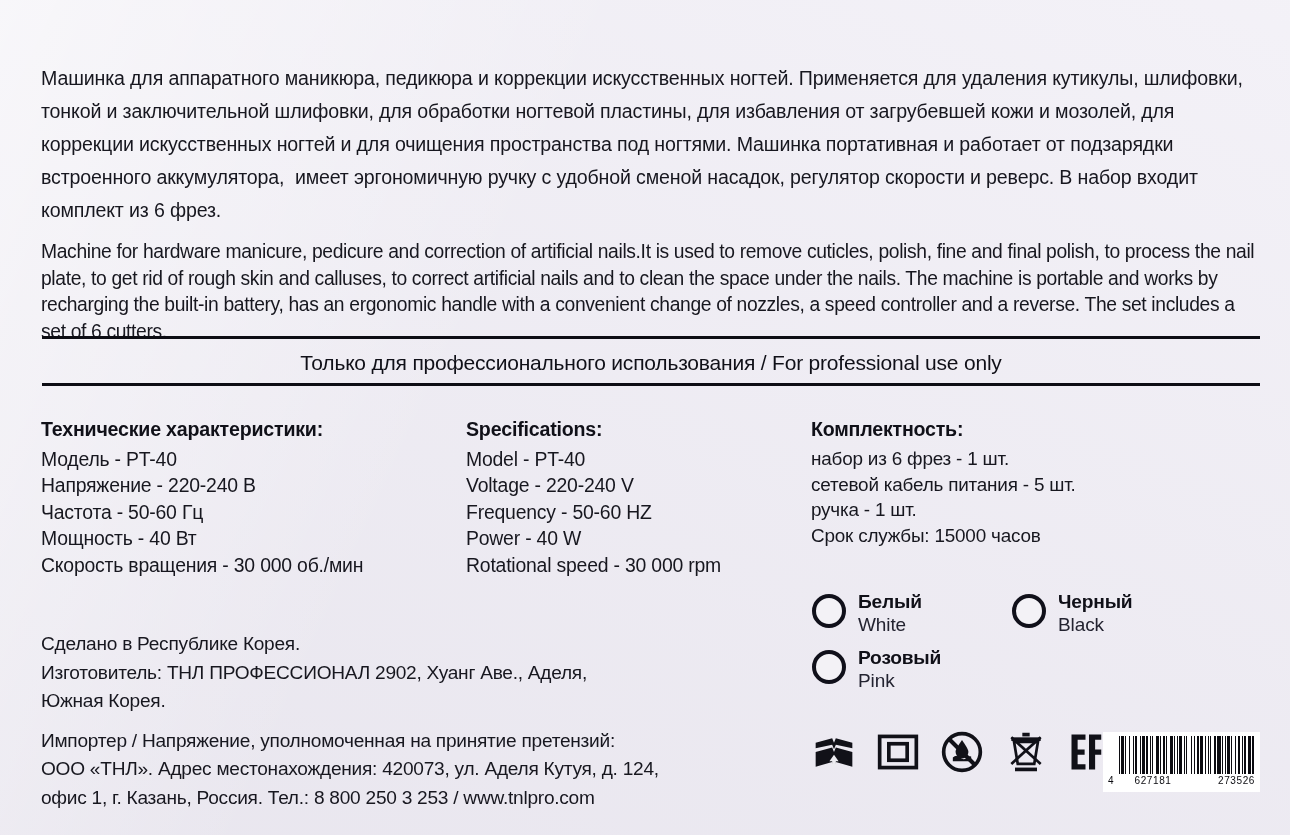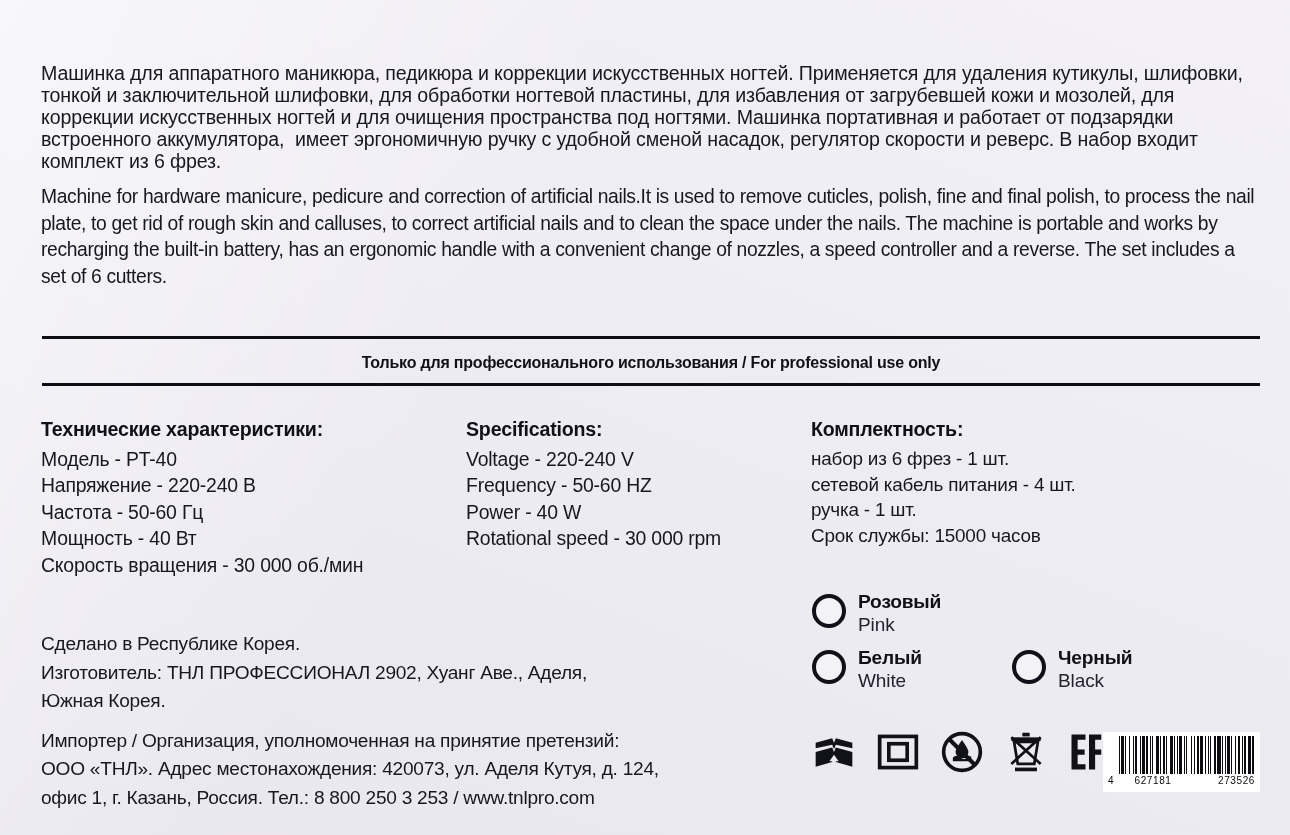--- a/index.html
+++ b/index.html
@@ -27,21 +27,21 @@
 
   
   .desc-block {
     position: absolute;
     left: 41px;
     top: 62px;
     width: 1215px;
   }
   .para {
     font-size: 19.4px;
-    line-height: 22px;
+    line-height: 33px;
     letter-spacing: -0.15px;
     color: #17171f;
     margin: 0;
     text-align: left;
     white-space: pre-wrap;
   }
   .para.ru { font-size: 19.6px; }
   .para.en {
     margin-top: 12px;
     font-size: 19.3px;
@@ -63,22 +63,22 @@
     position: absolute;
     left: 42px;
     top: 345px;
     width: 1218px;
     height: 36px;
     display: flex;
     align-items: center;
     justify-content: center;
   }
   .banner-text {
-    font-size: 16px;
-    font-weight: bold;
+    font-size: 21px;
+    font-weight: normal;
     letter-spacing: -0.2px;
     color: #101018;
   }
 
   
   .cols {
     position: absolute;
     left: 41px;
     top: 418px;
     width: 1220px;
@@ -231,74 +231,75 @@
       <div class="col-title">Технические характеристики:</div>
       <div class="spec-line">Модель - PT-40</div>
       <div class="spec-line">Напряжение - 220-240 В</div>
       <div class="spec-line">Частота - 50-60 Гц</div>
       <div class="spec-line">Мощность - 40 Вт</div>
       <div class="spec-line">Скорость вращения - 30 000 об./мин</div>
     </div>
 
     <div class="col-en-spec">
       <div class="col-title">Specifications:</div>
+      <div class="spec-line">Model - PT-40</div>
       <div class="spec-line">Voltage - 220-240 V</div>
       <div class="spec-line">Frequency - 50-60 HZ</div>
       <div class="spec-line">Power - 40 W</div>
       <div class="spec-line">Rotational speed - 30 000 rpm</div>
     </div>
 
     <div class="col-kit">
       <div class="col-title">Комплектность:</div>
       <div class="spec-line">набор из 6 фрез - 1 шт.</div>
-      <div class="spec-line">сетевой кабель питания - 4 шт.</div>
+      <div class="spec-line">сетевой кабель питания - 5 шт.</div>
       <div class="spec-line">ручка - 1 шт.</div>
       <div class="spec-line">Срок службы:  15000 часов</div>
     </div>
 
   </div>
 
   <div class="colors">
+    <div class="color-row">
+
+      <div class="color-opt first">
+        <span class="swatch"></span>
+        <span class="color-names">
+          <span class="color-ru">Белый</span>
+          <span class="color-en">White</span>
+        </span>
+      </div>
+
+      <div class="color-opt">
+        <span class="swatch"></span>
+        <span class="color-names">
+          <span class="color-ru">Черный</span>
+          <span class="color-en">Black</span>
+        </span>
+      </div>
+
+    </div>
+
     <div class="color-row">
       <div class="color-opt first">
         <span class="swatch"></span>
         <span class="color-names">
           <span class="color-ru">Розовый</span>
           <span class="color-en">Pink</span>
         </span>
       </div>
     </div>
-
-    <div class="color-row">
-
-      <div class="color-opt first">
-        <span class="swatch"></span>
-        <span class="color-names">
-          <span class="color-ru">Белый</span>
-          <span class="color-en">White</span>
-        </span>
-      </div>
-
-      <div class="color-opt">
-        <span class="swatch"></span>
-        <span class="color-names">
-          <span class="color-ru">Черный</span>
-          <span class="color-en">Black</span>
-        </span>
-      </div>
-
-    </div>
   </div>
 
   <div class="maker">
     <div class="maker-line">Сделано в Республике  Корея.</div>
     <div class="maker-line">Изготовитель: ТНЛ ПРОФЕССИОНАЛ  2902, Хуанг Аве., Аделя,</div>
     <div class="maker-line">Южная Корея.</div>
     <div class="maker-gap"></div>
-    <div class="maker-line">Импортер / Организация, уполномоченная на принятие претензий:</div>
+    <div class="maker-line">Импортер / Напряжение, уполномоченная на принятие претензий:</div>
     <div class="maker-line">ООО «ТНЛ». Адрес местонахождения:  420073, ул. Аделя Кутуя, д. 124,</div>
     <div class="maker-line">офис 1, г. Казань, Россия. Тел.: 8 800 250 3 253 / www.tnlpro.com</div>
   </div>
 
   <div class="picto-row">
 
     <svg class="picto" viewBox="0 0 48 48">
       <path d="M4 14 L22 9 L24 14 L26 9 L44 14 L44 20 L26 16 L24 21 L22 16 L4 20 Z" fill="#111118"></path>
       <path d="M4 24 L22 19 L24 24 L26 19 L44 24 L44 40 L26 35 L24 40 L22 35 L4 40 Z" fill="#111118"></path>
       <path d="M24 27 L29 34 L26 34 L26 41 L22 41 L22 34 L19 34 Z" fill="#ecebf0"></path>

